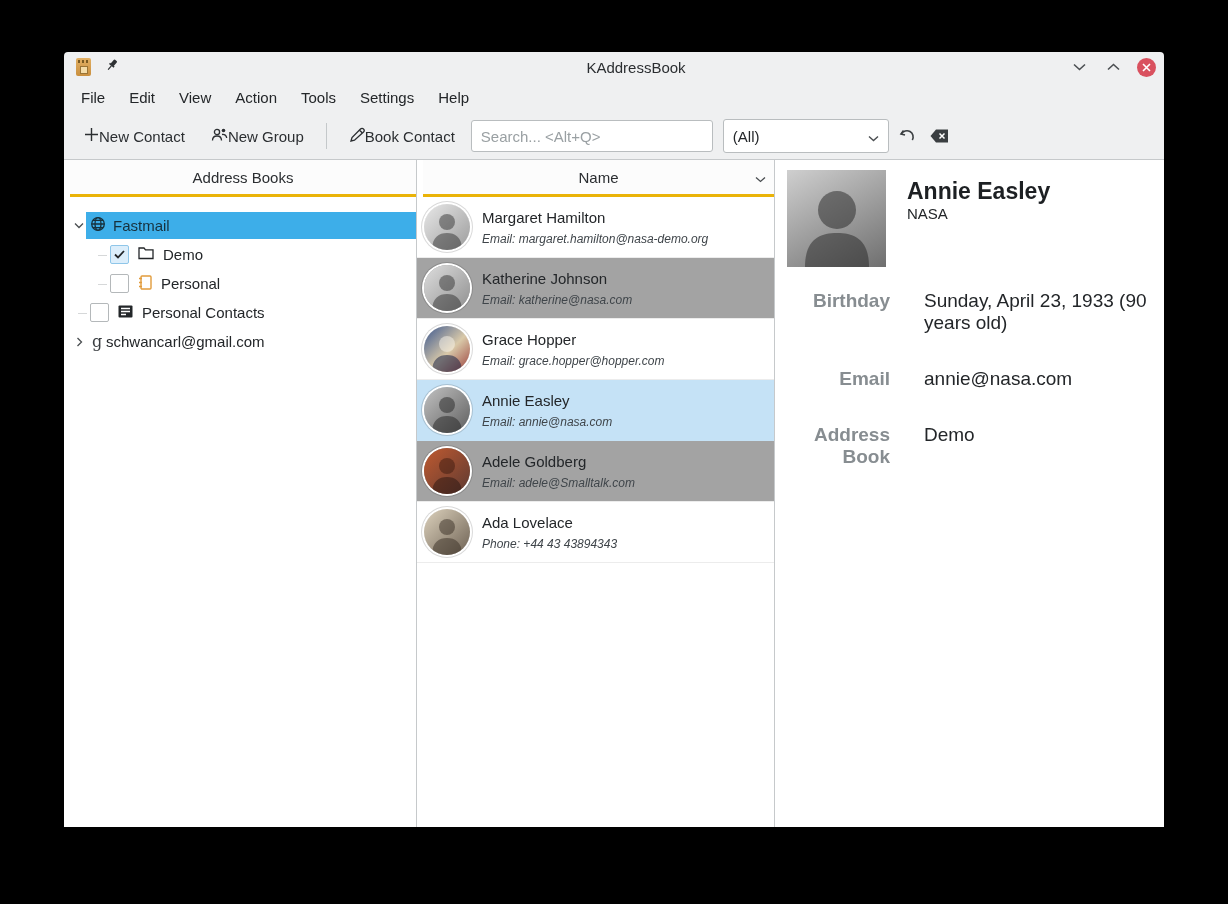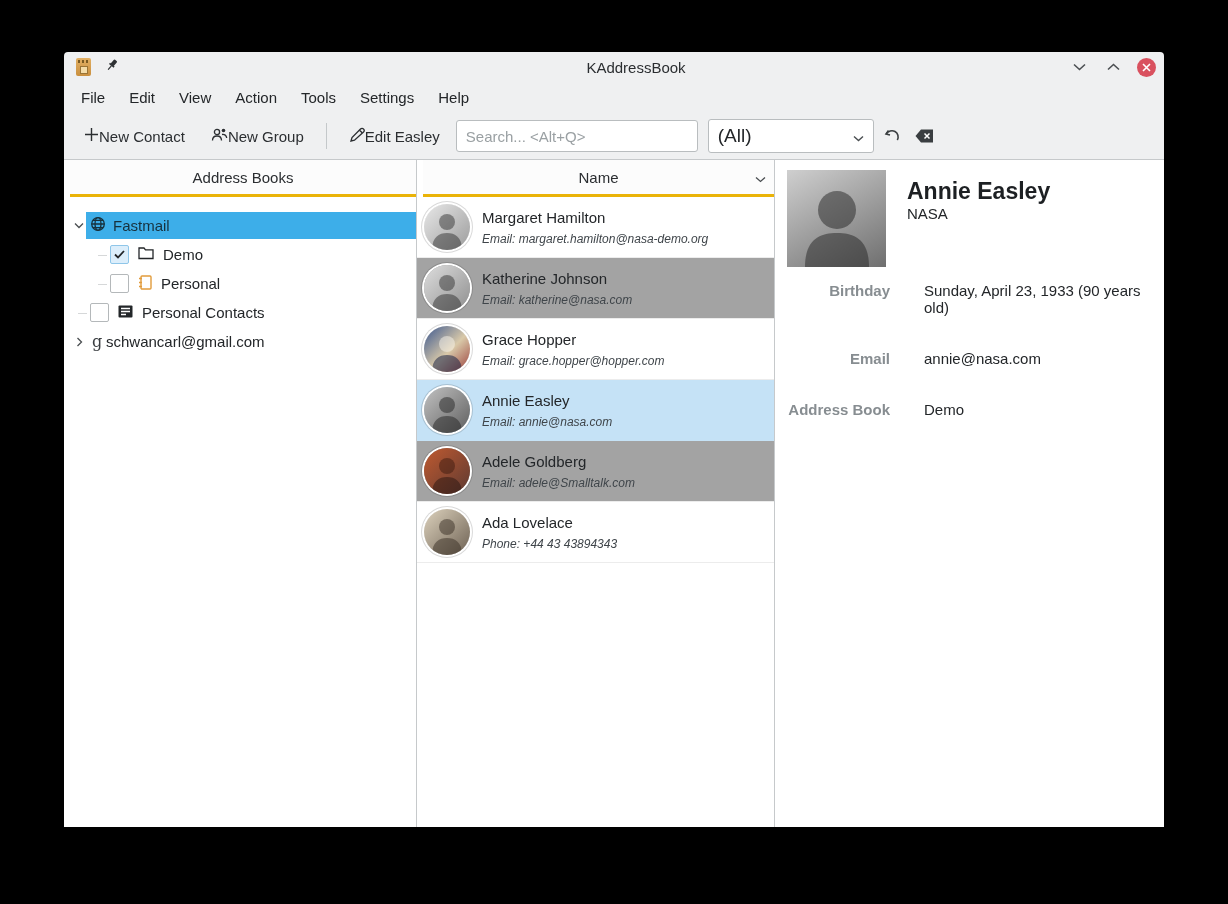--- a/index.html
+++ b/index.html
@@ -28,21 +28,21 @@
   .menu-item{padding:4px 11px;border-radius:3px;cursor:default;}
   
   .toolbar{height:46px;display:flex;align-items:center;padding:0 10px;gap:6px;flex:0 0 auto;}
   .tbtn{display:flex;align-items:center;font-size:15px;padding:6px 10px;border-radius:3px;color:#2b2e31;}
   .tbtn svg{flex:0 0 auto;}
   .tsep{width:1px;height:26px;background:#c4c8ca;margin:0 6px;}
   .search-input{width:222px;height:30px;border:1px solid #b9bdbf;border-radius:3px;background:#fff;
     font-size:15px;padding:0 9px;color:#232629;outline:none;font-family:inherit;}
   .search-input::placeholder{color:#9aa0a3;}
   .filter-select{width:146px;height:32px;border:1px solid #b9bdbf;border-radius:3px;background:#fff;
-    display:flex;align-items:center;font-size:19px;padding:0 9px;justify-content:space-between;margin-left:4px;}
+    display:flex;align-items:center;font-size:15px;padding:0 9px;justify-content:space-between;margin-left:4px;}
   .icon-btn{width:26px;height:26px;display:flex;align-items:center;justify-content:center;color:#3a3e41;}
   
   .main{flex:1;display:flex;border-top:1px solid #c6c9cb;background:#fff;min-height:0;}
   .panel{display:flex;flex-direction:column;min-height:0;}
   .panel+.panel{border-left:1px solid #c6c9cb;}
   .panel-header{height:34px;flex:0 0 auto;background:#fcfcfc;border-bottom:3px solid #eab308;
     display:flex;align-items:center;justify-content:center;font-size:15px;color:#2b2e31;position:relative;margin-left:6px;}
   .p-left{width:352px;}
   .p-mid{width:357px;}
   .p-right{flex:1;background:#fff;}
@@ -79,21 +79,21 @@
   .csub{font-size:12px;font-style:italic;color:#3f454a;}
   .hdr-chevron{position:absolute;right:8px;color:#4a4e51;}
   
   .details{padding:10px 12px;}
   .d-top{display:flex;gap:21px;}
   .d-photo{width:99px;height:97px;background:linear-gradient(150deg,#cfcfcf,#6f6f6f);position:relative;overflow:hidden;flex:0 0 auto;}
   .d-photo svg{position:absolute;inset:0;}
   .d-head{display:flex;flex-direction:column;}
   .d-name{font-size:23px;font-weight:700;color:#1d2023;margin-top:8px;}
   .d-org{font-size:15px;}
-  .d-fields{margin-top:15px;display:grid;grid-template-columns:103px auto;column-gap:7px;row-gap:10px;font-size:15px;gap:34px;}
+  .d-fields{margin-top:23px;display:grid;grid-template-columns:103px auto;column-gap:7px;row-gap:10px;font-size:19px;gap:34px;}
   .d-label{text-align:right;font-weight:700;color:#878d91;}
   .d-value{color:#232629;}
 </style>
 </head>
 <body>
 
 <div class="window">
 
   <div class="titlebar">
     <div class="app-icon"></div>
@@ -157,21 +157,21 @@
       <span>New Group</span>
     </div>
     <div class="tsep"></div>
     <div class="tbtn">
       <span>
         <svg width="16" height="16" viewBox="0 0 16 16" fill="none" stroke="#2b2e31" stroke-width="1.3">
           <path d="M2 14 L3 10.5 L11.5 2 C12.3 1.2 13.8 1.2 14.5 2 C15.3 2.7 15.2 4.2 14.5 5 L5.5 13.2 Z"></path>
           <path d="M10.5 3.2 L13.2 5.8"></path>
         </svg>
       </span>
-      <span>Edit Easley</span>
+      <span>Book Contact</span>
     </div>
     <input class="search-input" type="text" placeholder="Search... &lt;Alt+Q&gt;" style="">
     <div class="filter-select">
       <span>(All)</span>
       <span>
         <svg width="11" height="7" viewBox="0 0 11 7">
             <polyline points="1,1.5 5.5,5.5 10,1.5" fill="none" stroke="#4a4e51" stroke-width="1.4"></polyline>
           </svg>
       </span>
     </div>

